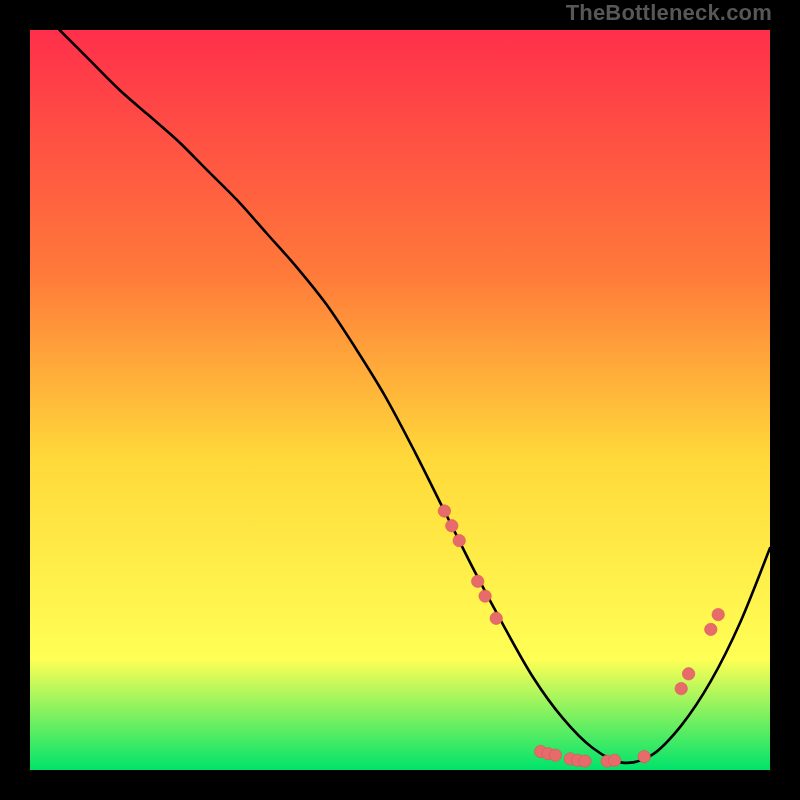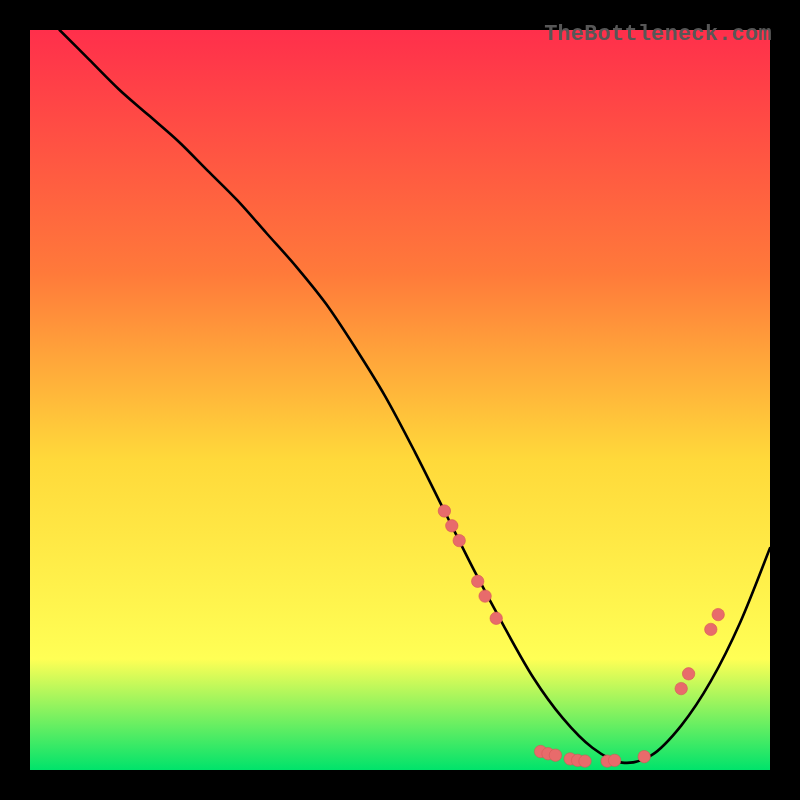--- a/index.html
+++ b/index.html
@@ -15,23 +15,23 @@
     left: 30px;
     top: 30px;
     width: 740px;
     height: 740px;
   }
   svg {
     display: block;
   }
   .watermark {
     position: absolute;
-    top: 22px;
+    top: 0;
     right: 28px;
-    font-family: Liberation Mono, monospace;
+    font-family: Liberation Sans, sans-serif;
     font-size: 22px;
     font-weight: 600;
     color: #575757;
     letter-spacing: 0.2px;
     text-align: right;
   }
 </style>
 </head>
 <body>
 

